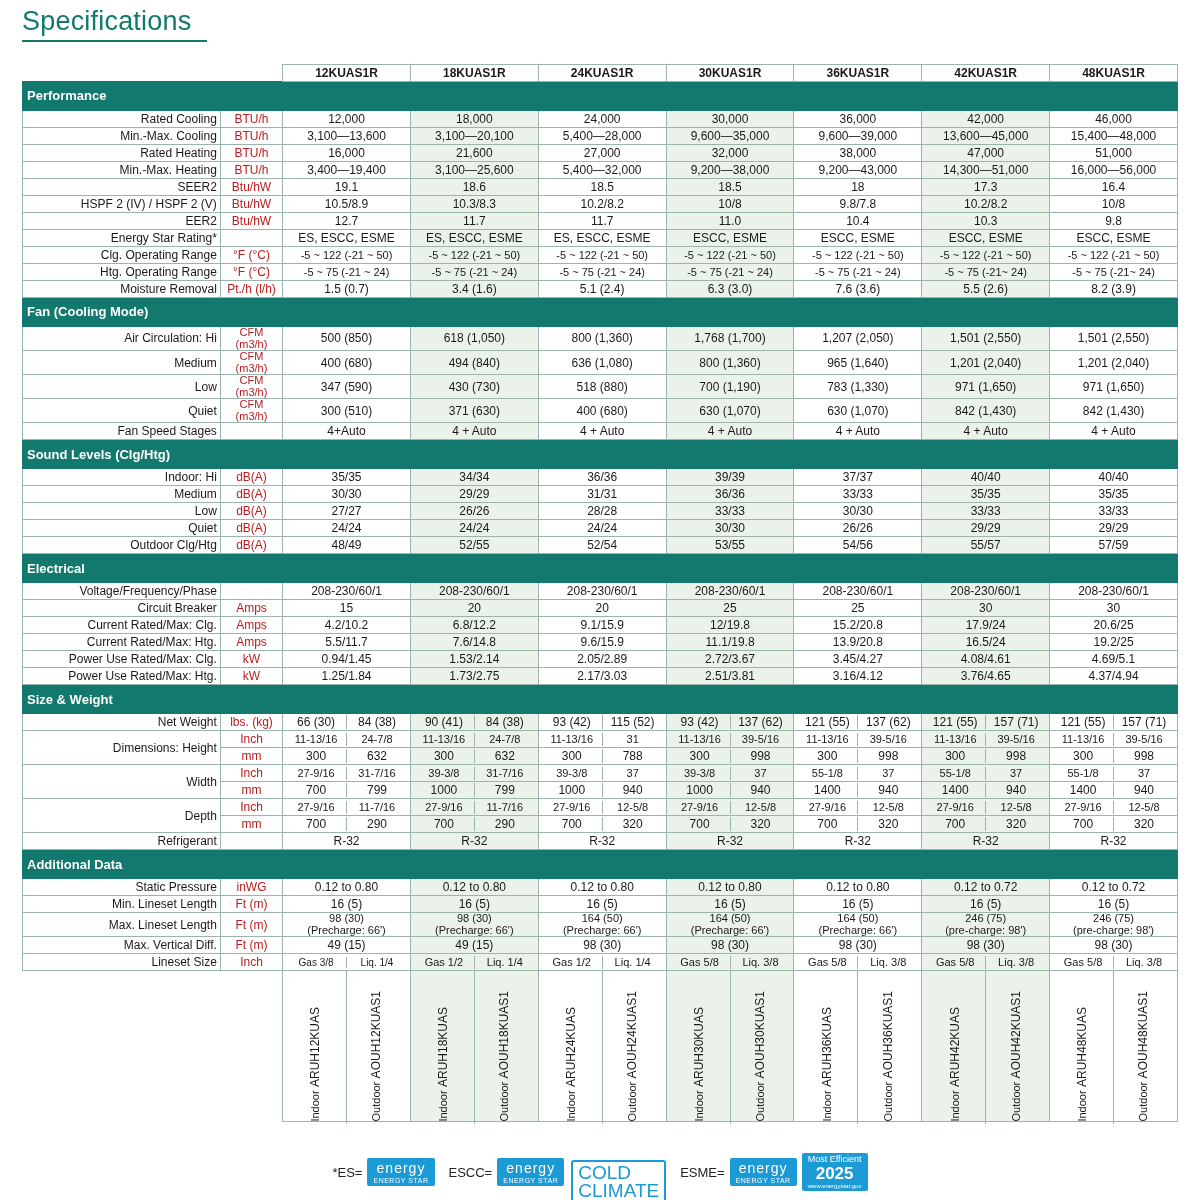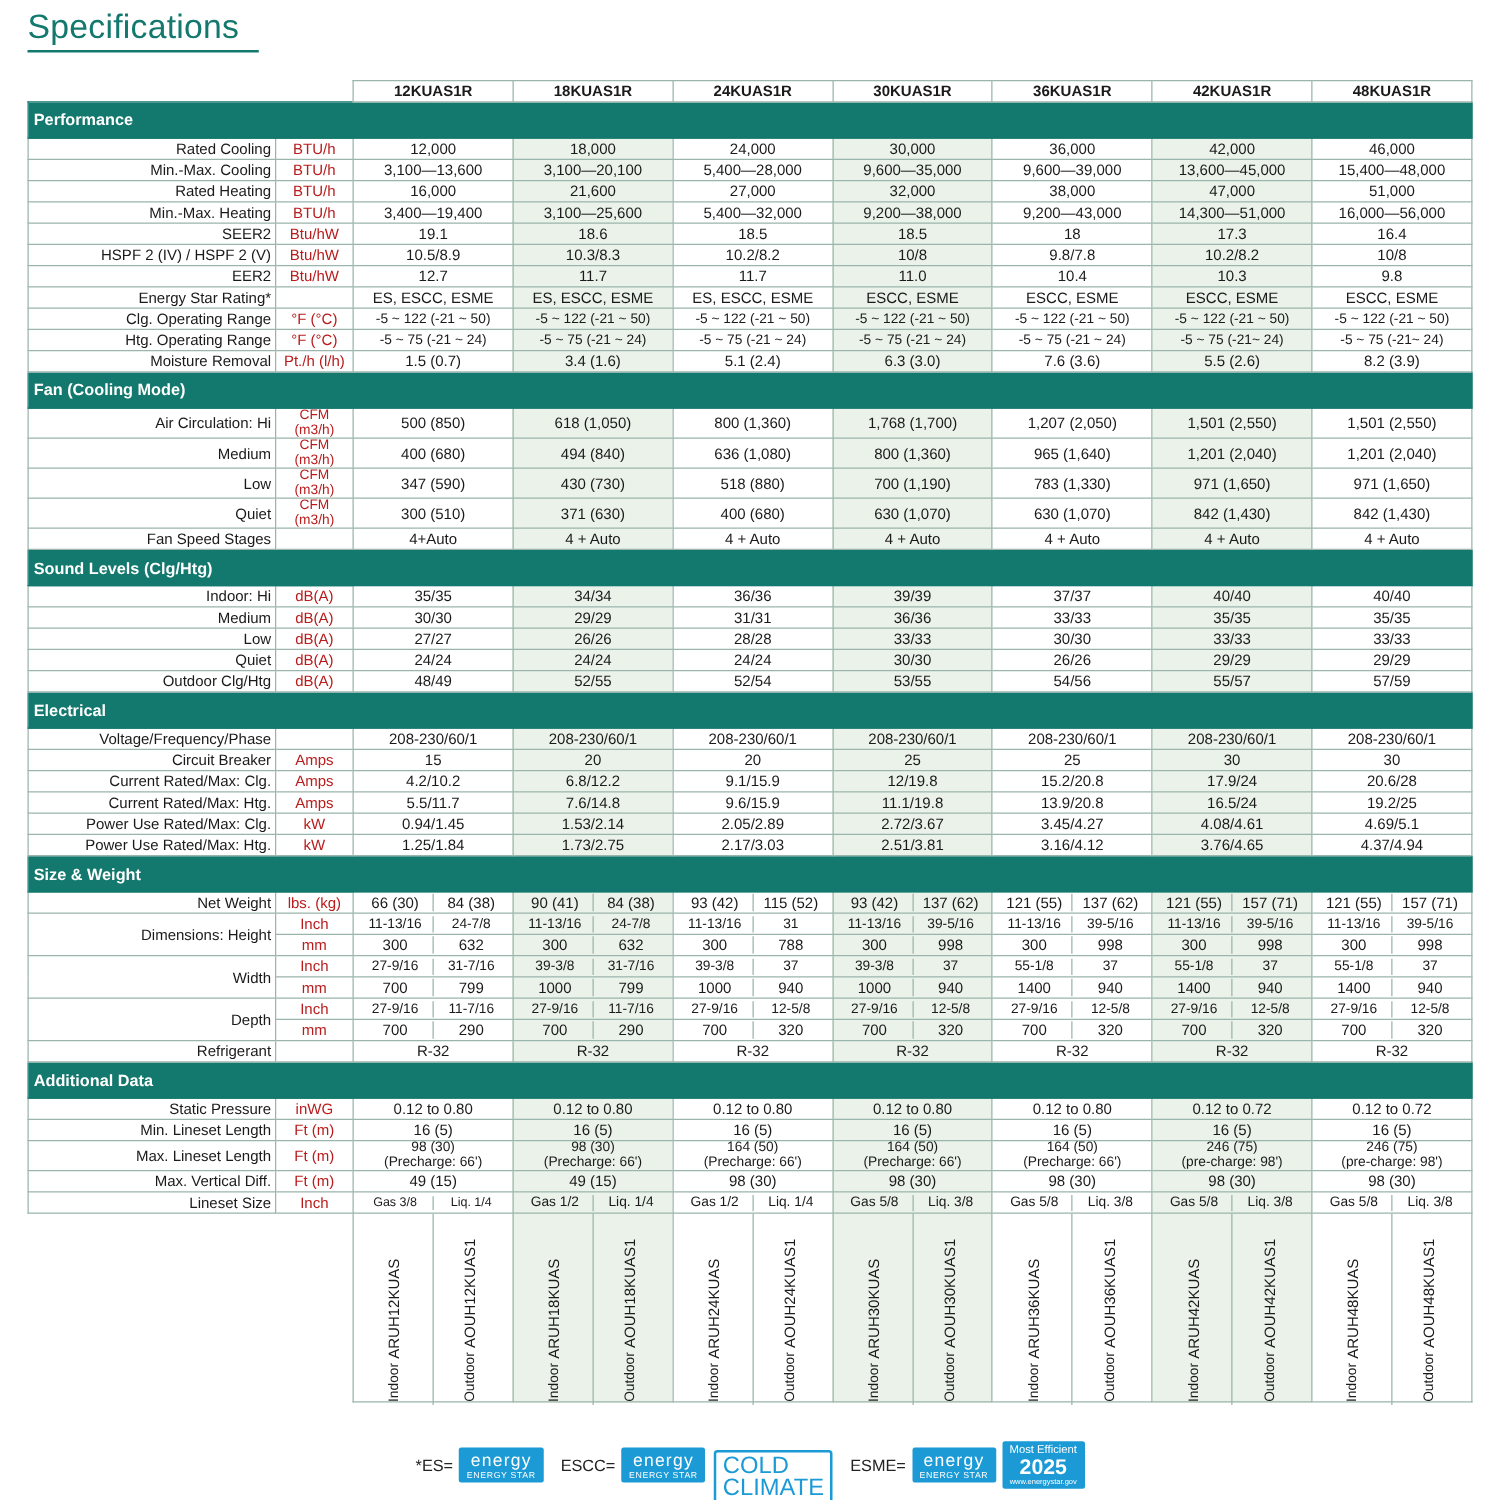--- a/index.html
+++ b/index.html
@@ -450,21 +450,21 @@
 
       <tr>
         <td class="label">Current Rated/Max: Clg.</td>
         <td class="unit">Amps</td>
         <td class="val white">4.2/10.2</td>
         <td class="val shade">6.8/12.2</td>
         <td class="val white">9.1/15.9</td>
         <td class="val shade">12/19.8</td>
         <td class="val white">15.2/20.8</td>
         <td class="val shade">17.9/24</td>
-        <td class="val white">20.6/28</td>
+        <td class="val white">20.6/25</td>
       </tr>
 
       <tr>
         <td class="label">Current Rated/Max: Htg.</td>
         <td class="unit">Amps</td>
         <td class="val white">5.5/11.7</td>
         <td class="val shade">7.6/14.8</td>
         <td class="val white">9.6/15.9</td>
         <td class="val shade">11.1/19.8</td>
         <td class="val white">13.9/20.8</td>

